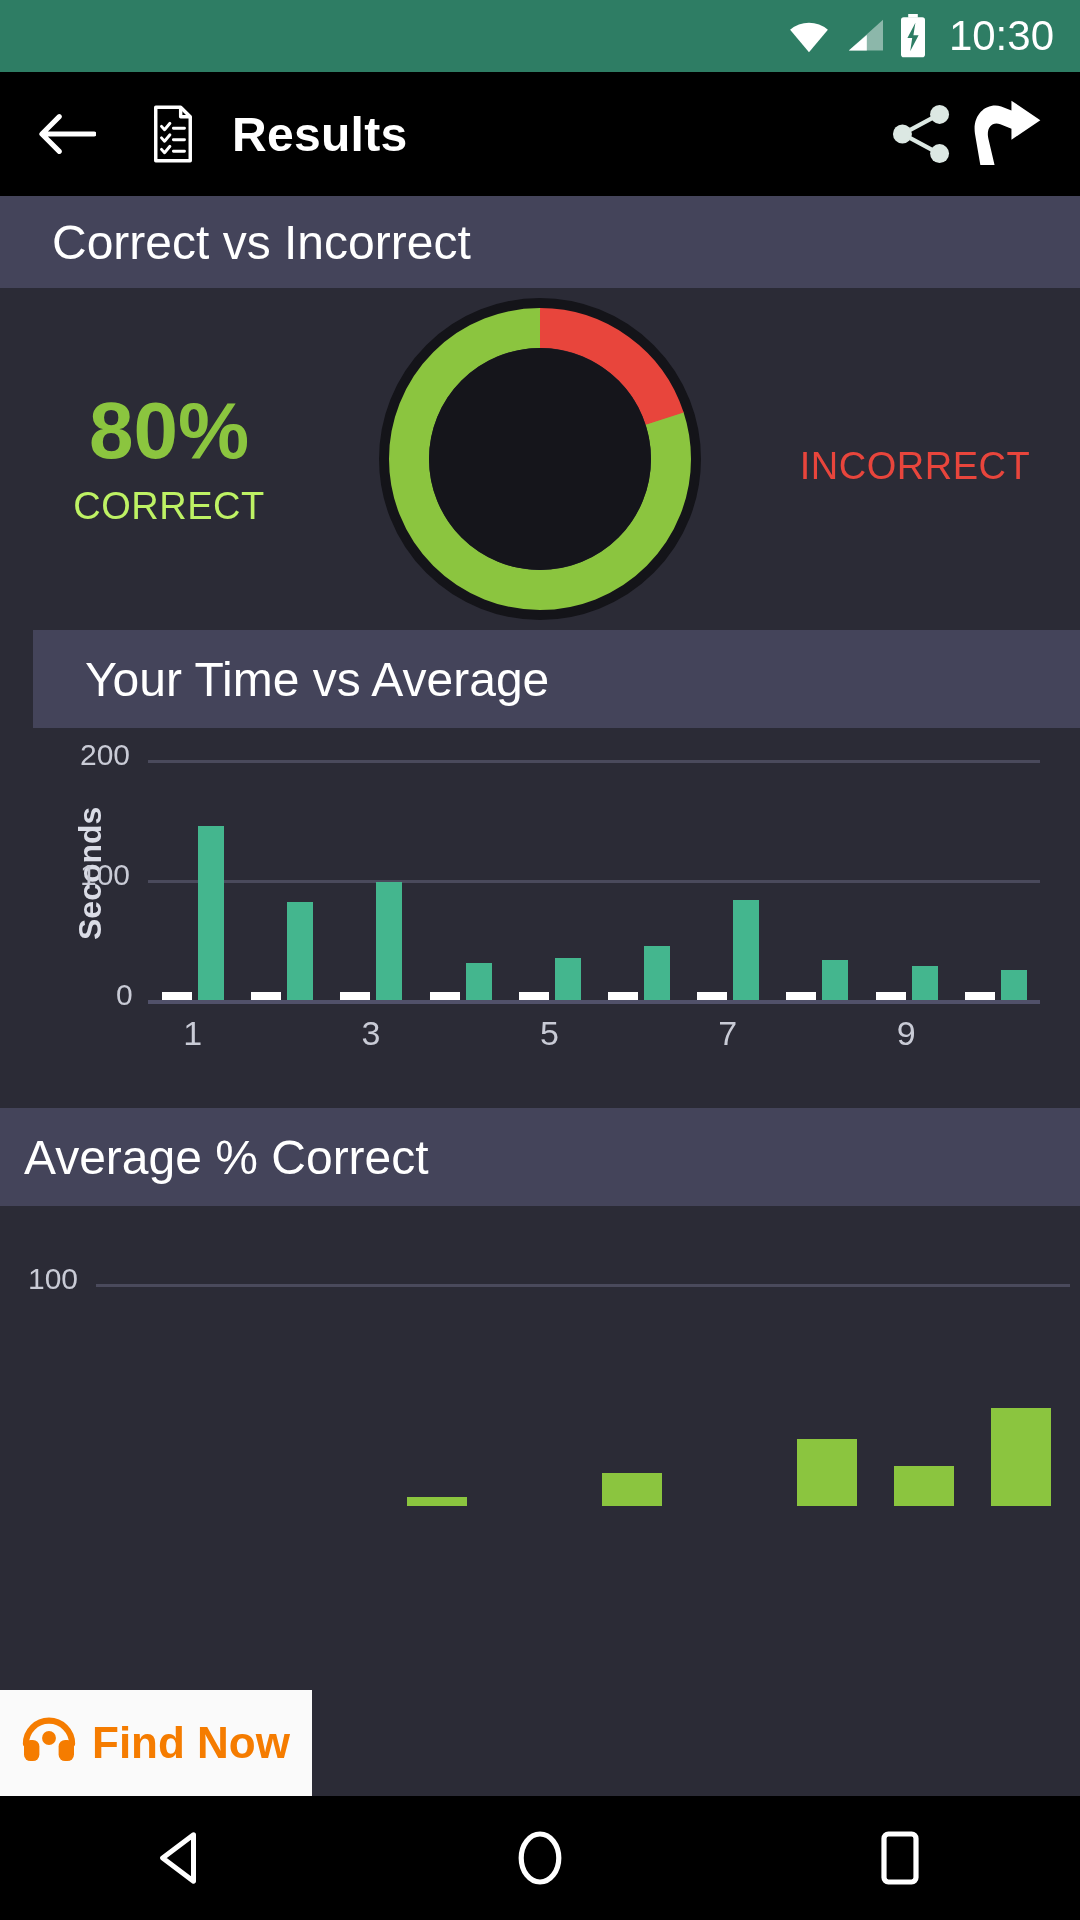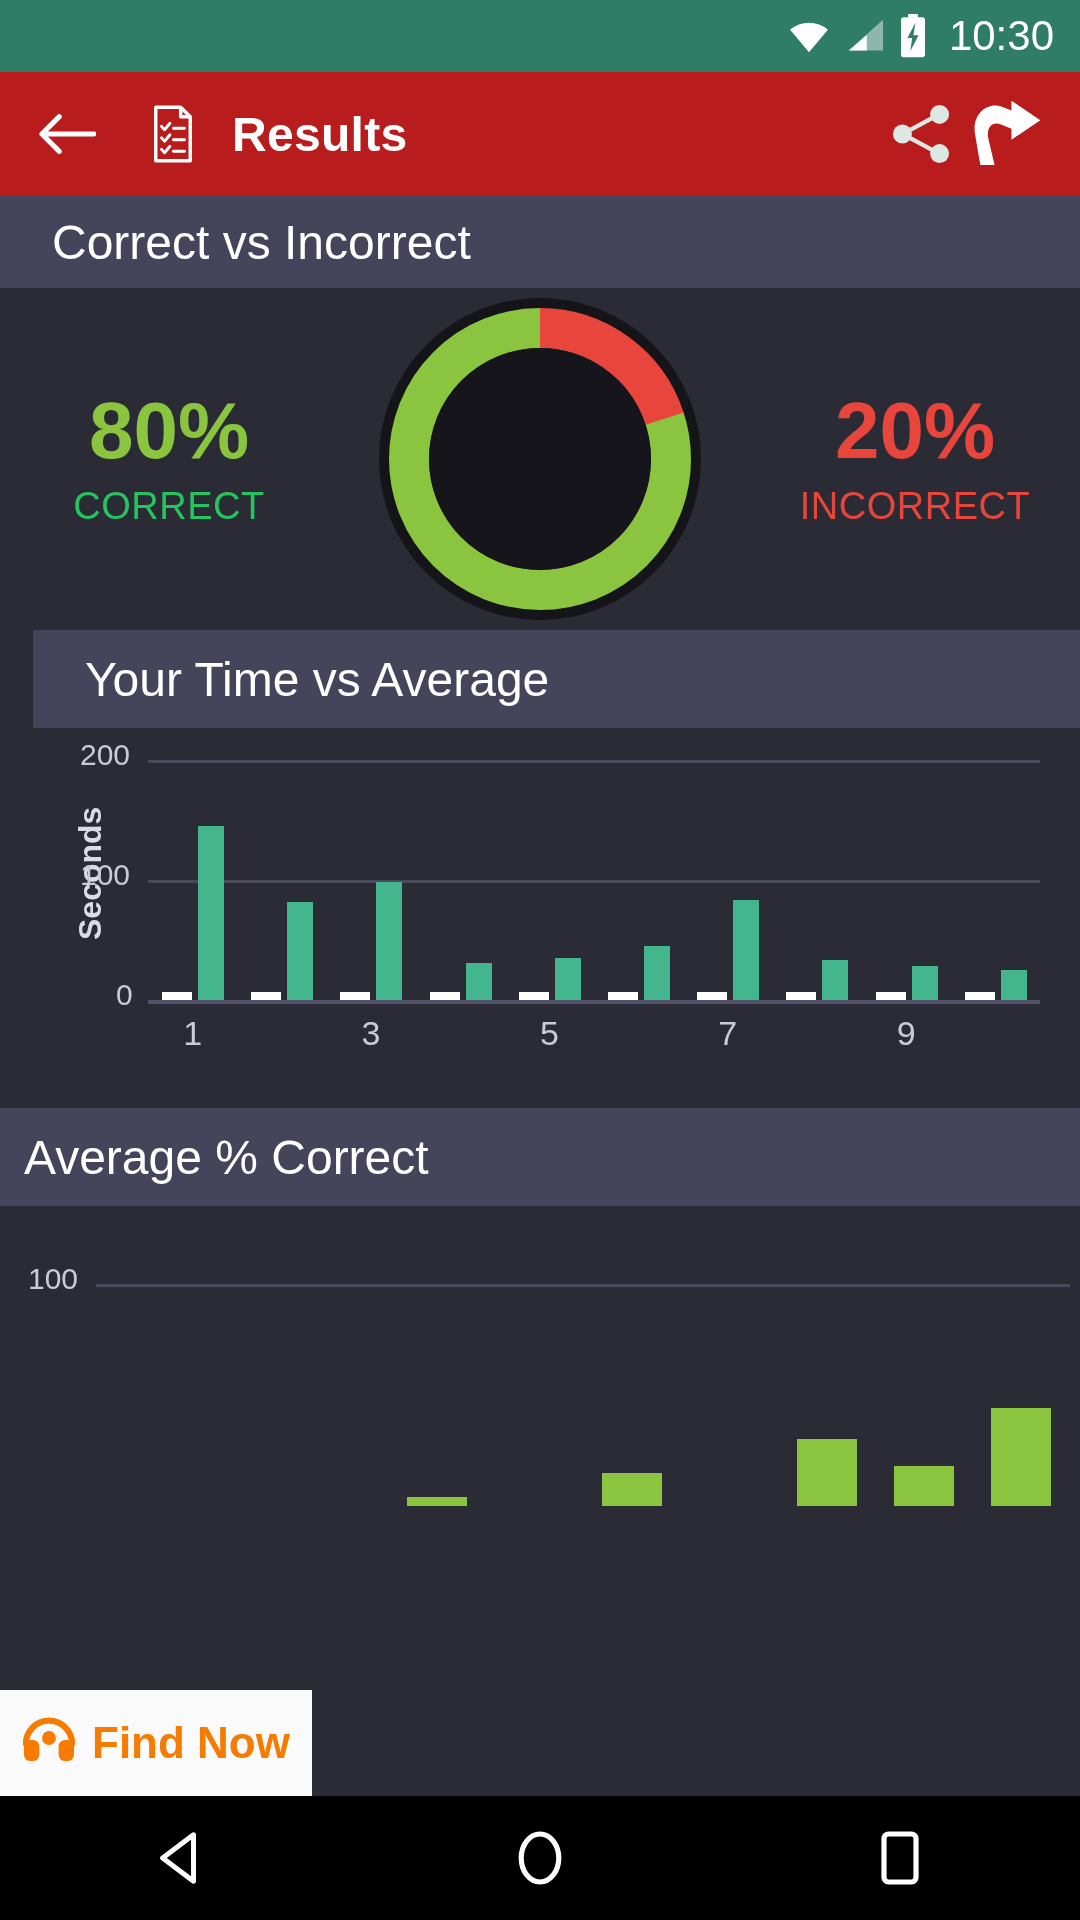--- a/index.html
+++ b/index.html
@@ -17,21 +17,21 @@
     padding-right:26px; gap:14px;
   }
   .sb-icon { display:flex; align-items:center; }
   .sb-time {
     color:#FFFFFF; font-size:42px; font-weight:400;
     letter-spacing:0px; margin-left:8px;
   }
 
   
   .appbar {
-    height:124px; background:#b91c1c;
+    height:124px; background:#000000;
     display:flex; align-items:center; padding:0 30px;text-align:right;
   }
   .appbar-back { width:74px; height:74px; display:flex; align-items:center; justify-content:center; }
   .appbar-doc  { width:70px; height:74px; display:flex; align-items:center; justify-content:center; margin-left:34px;}
   .appbar-title {
     color:#FFFFFF; font-size:48px; font-weight:bold;
     margin-left:24px; letter-spacing:0.3px;
   }
   .appbar-spacer { flex:1; }
   .appbar-act { width:86px; height:80px; display:flex; align-items:center; justify-content:center; }
@@ -162,36 +162,35 @@
 </div>
 
 <div class="section-head head1">
   <span class="label">Correct vs Incorrect</span>
 </div>
 
 <div class="donut-panel">
 
   <div class="stat-block stat-left">
     <div class="stat-pct" style="color:#8BC53F;">80%</div>
-    <div class="stat-lab" style="color:#22c55e;">CORRECT</div>
+    <div class="stat-lab" style="color:#bef264;">CORRECT</div>
   </div>
 
   <div class="donut-wrap">
     <svg width="324" height="324" viewBox="0 0 324 324">
       <circle cx="162" cy="162" r="155" fill="none" stroke="#141419" stroke-width="12"></circle>
 
       <circle cx="162" cy="162" r="131" fill="none" stroke="#8BC53F" stroke-width="40" stroke-dasharray="658.8 823.5" stroke-dashoffset="0" transform="rotate(-90 162 162) scale(1,-1) translate(0,-324)"></circle>
 
       <circle cx="162" cy="162" r="131" fill="none" stroke="#E8453C" stroke-width="40" stroke-dasharray="164.7 823.5" stroke-dashoffset="0" transform="rotate(-90 162 162)"></circle>
       <circle cx="162" cy="162" r="111" fill="#15151B"></circle>
     </svg>
   </div>
 
   <div class="stat-block stat-right">
-    <div class="stat-pct" style="color:#E8453C;">20%</div>
     <div class="stat-lab" style="color:#E8453C;">INCORRECT</div>
   </div>
 </div>
 
 <div class="section-head head2">
   <span class="label">Your Time vs Average</span>
 </div>
 
 <div class="chart-panel chart1">
   <div class="ylabel-rot" style="left:72px; top:212px;">Seconds</div>

